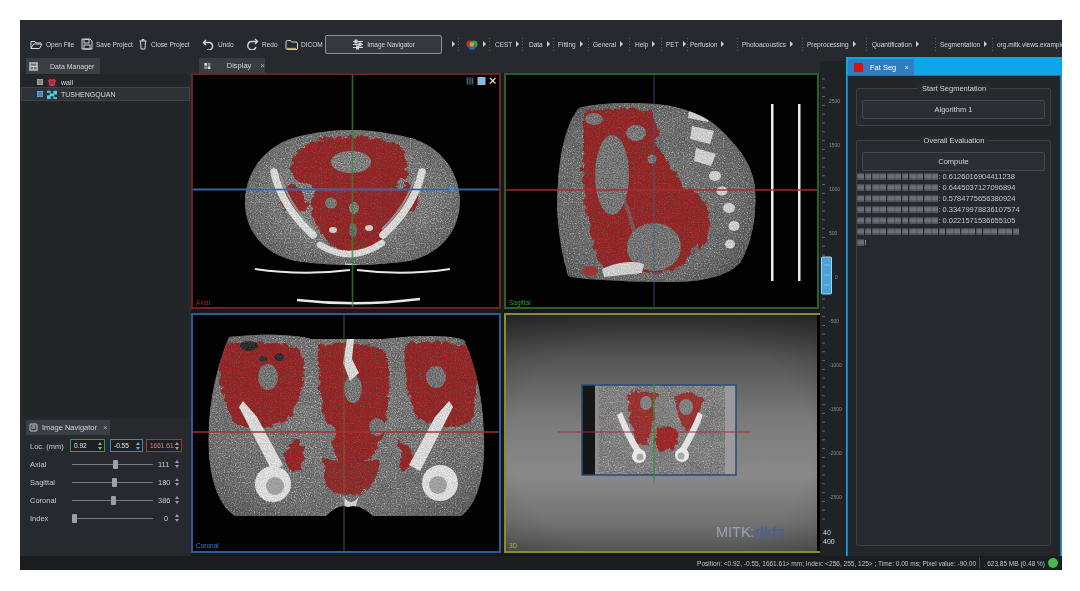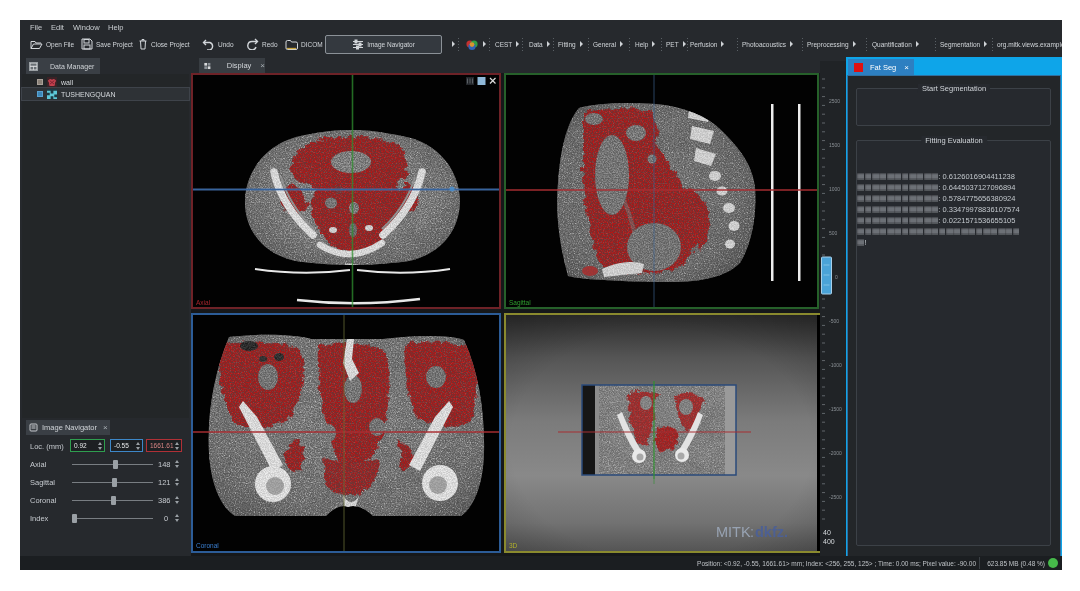--- a/index.html
+++ b/index.html
@@ -46,26 +46,20 @@
 .grplabel{position:absolute;left:50%;transform:translateX(-50%);padding:0 4px;background:#26292e;color:#d0d4d8;font-size:7.5px;z-index:3;white-space:nowrap;}
 .btn{position:absolute;z-index:2;background:#2b2f34;border:1px solid #43484e;border-radius:2px;color:#d0d4d8;font-size:7.5px;display:flex;align-items:center;justify-content:center;}
 #report{position:absolute;left:9px;top:95px;width:196px;z-index:2;color:#c3c8cd;font-size:7.5px;line-height:11px;white-space:nowrap;}
 .zh{display:inline-block;width:6.8px;height:7.2px;margin:0 0.3px -1px 0.3px;background:rgba(172,178,184,0.52);box-shadow:inset 0 1.2px 0 rgba(35,38,41,0.5),inset 0 -1.8px 0 rgba(35,38,41,0.35),inset 1.2px 0 0 rgba(35,38,41,0.28);}
 
 #statusbar{position:absolute;left:0;top:536px;width:1042px;height:14px;background:#1b1e21;color:#bfc3c7;font-size:6.5px;}
 </style>
 </head>
 <body>
 <div id="app">
-  <div id="menubar">
-    <span style="left:10px;">File</span>
-    <span style="left:31px;">Edit</span>
-    <span style="left:53px;">Window</span>
-    <span style="left:88px;">Help</span>
-  </div>
   <div id="toolbar">
     <div class="tbtn" style="left:10px;">
       <svg width="13" height="11" viewBox="0 0 13 11">
           <path d="M1 2.5 h4 l1 1.5 h5" fill="none" stroke="#d2d6da" stroke-width="1"></path>
           <path d="M1 2.5 V9.5 H9.5 L12 5 H3.5 L1 9.5" fill="none" stroke="#d2d6da" stroke-width="1"></path>
         </svg>
       <span>Open File</span>
     </div>
     <div class="tbtn" style="left:61px;">
       <svg width="12" height="12" viewBox="0 0 12 12">
@@ -191,27 +185,27 @@
         <span style="margin-left:6px;color:#aab0b5;font-size:8px;">×</span>
       </div>
       <div class="navrow" style="top:22px;">Loc. (mm)</div>
       <div class="spin" style="left:50px;top:21px;width:35px;border:1px solid #2f9e4f;">0.92<span class="updown" style="right:1px;top:2px;"></span></div>
       <div class="spin" style="left:90px;top:21px;width:33px;border:1px solid #3d87c8;">-0.55<span class="updown" style="right:1px;top:2px;"></span></div>
       <div class="spin" style="left:126px;top:21px;width:36px;border:1px solid #b03036;color:#d88383;">1661.61<span class="updown" style="right:1px;top:2px;"></span></div>
       <div class="navrow" style="top:40px;">Axial</div>
       <div class="slider" style="left:52px;top:46px;width:81px;">
           <span class="shandle" style="left:41px;"></span>
         </div>
-      <div class="navrow" style="top:40px;left:138px;">148</div>
+      <div class="navrow" style="top:40px;left:138px;">111</div>
       <div class="updown" style="left:154px;top:42px;"></div>
       <div class="navrow" style="top:58px;">Sagittal</div>
       <div class="slider" style="left:52px;top:64px;width:81px;">
           <span class="shandle" style="left:40px;"></span>
         </div>
-      <div class="navrow" style="top:58px;left:138px;">121</div>
+      <div class="navrow" style="top:58px;left:138px;">180</div>
       <div class="updown" style="left:154px;top:60px;"></div>
       <div class="navrow" style="top:76px;">Coronal</div>
       <div class="slider" style="left:52px;top:82px;width:81px;">
           <span class="shandle" style="left:39px;"></span>
         </div>
       <div class="navrow" style="top:76px;left:138px;">386</div>
       <div class="updown" style="left:154px;top:78px;"></div>
       <div class="navrow" style="top:94px;">Index</div>
       <div class="slider" style="left:52px;top:100px;width:81px;">
           <span class="shandle" style="left:0px;"></span>
@@ -542,22 +536,24 @@
   </div>
   <div id="rightdock">
     <div id="fatsegtab">
       <span style="margin-left:6px;width:9px;height:9px;background:#e01010;display:inline-block;"></span>
       <span style="margin-left:7px;">Fat Seg</span>
       <span style="margin-left:8px;font-size:8px;">×</span>
     </div>
     <div id="rdcontent">
       <div class="grplabel" style="top:8px;">Start Segmentation</div>
       <div class="grpbox" style="top:12px;width:195px;height:38px;"></div>
-      <div class="grplabel" style="top:60px;">Fitting Evaluation</div>
+      <div class="btn" style="left:14px;top:24px;width:183px;height:19px;">Algorithm 1</div>
+      <div class="grplabel" style="top:60px;">Overall Evaluation</div>
       <div class="grpbox" style="top:64px;width:195px;height:406px;"></div>
+      <div class="btn" style="left:14px;top:76px;width:183px;height:19px;">Compute</div>
       <div id="report">
         <div><i class="zh z1"></i><i class="zh"></i><i class="zh z2"></i><i class="zh z3"></i><i class="zh z4"></i><i class="zh z5"></i><i class="zh z6"></i><i class="zh z7"></i><i class="zh z8"></i><i class="zh z9"></i><i class="zh z10"></i>: 0.6126016904411238</div>
         <div><i class="zh z1"></i><i class="zh"></i><i class="zh z2"></i><i class="zh z3"></i><i class="zh z4"></i><i class="zh z5"></i><i class="zh z6"></i><i class="zh z7"></i><i class="zh z8"></i><i class="zh z9"></i><i class="zh z10"></i>: 0.6445037127096894</div>
         <div><i class="zh z1"></i><i class="zh"></i><i class="zh z2"></i><i class="zh z3"></i><i class="zh z4"></i><i class="zh z5"></i><i class="zh z6"></i><i class="zh z7"></i><i class="zh z8"></i><i class="zh z9"></i><i class="zh z10"></i>: 0.5784775656380924</div>
         <div><i class="zh z1"></i><i class="zh"></i><i class="zh z2"></i><i class="zh z3"></i><i class="zh z4"></i><i class="zh z5"></i><i class="zh z6"></i><i class="zh z7"></i><i class="zh z8"></i><i class="zh z9"></i><i class="zh z10"></i>: 0.33479978836107574</div>
         <div><i class="zh z1"></i><i class="zh"></i><i class="zh z2"></i><i class="zh z3"></i><i class="zh z4"></i><i class="zh z5"></i><i class="zh z6"></i><i class="zh z7"></i><i class="zh z8"></i><i class="zh z9"></i><i class="zh z10"></i>: 0.0221571536655105</div>
         <div><i class="zh z2"></i><i class="zh z4"></i><i class="zh z6"></i><i class="zh z8"></i><i class="zh z5"></i><i class="zh z7"></i><i class="zh z9"></i><i class="zh z10"></i><i class="zh z1"></i><i class="zh z3"></i><i class="zh"></i><i class="zh z5"></i><i class="zh z2"></i><i class="zh z8"></i><i class="zh z6"></i><i class="zh z4"></i><i class="zh z9"></i><i class="zh z3"></i><i class="zh z7"></i><i class="zh z1"></i><i class="zh z10"></i><i class="zh z2"></i></div>
         <div><i class="zh z4"></i>!</div>
       </div>
     </div>

